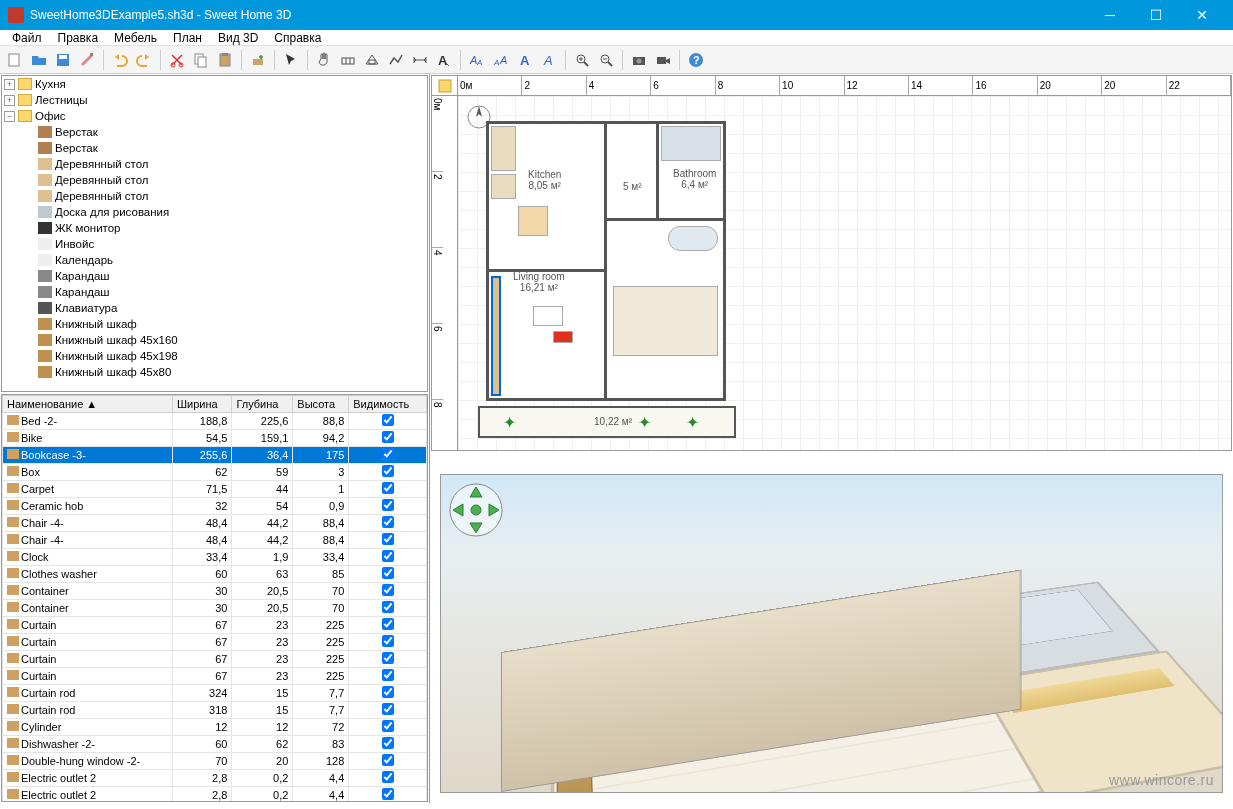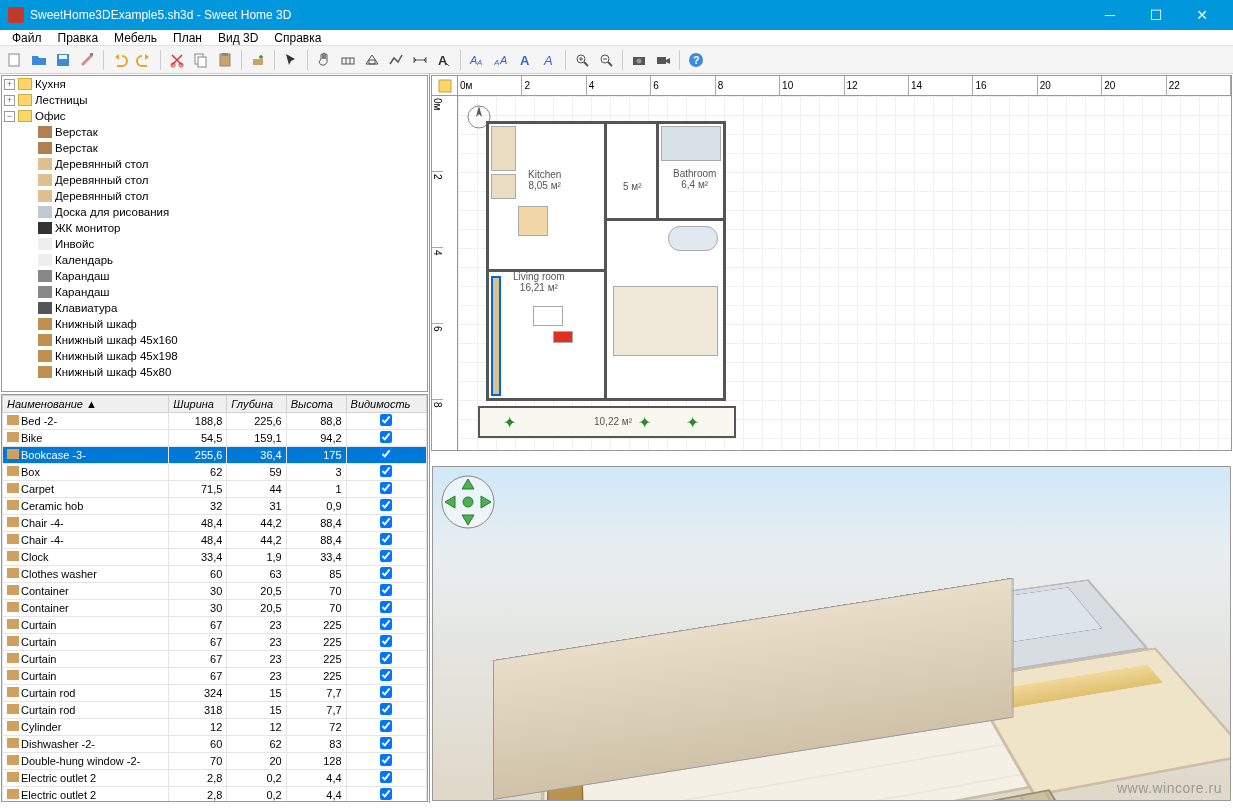--- a/index.html
+++ b/index.html
@@ -18,37 +18,37 @@
 .right-col { flex: 1; display: flex; flex-direction: column; gap: 12px; }
 .catalog { height: 317px; border: 1px solid #999; margin: 1px; overflow-y: scroll; background: #fff; }
 .tree ul { list-style: none; padding-left: 18px; }
 .tree > ul { padding-left: 2px; }
 .tree li { line-height: 16px; font-size: 11.5px; white-space: nowrap; display: flex; align-items: center; gap: 3px; }
 .tree .folder-icon { width: 14px; height: 12px; background: #fbd76b; border: 1px solid #d4a83a; display: inline-block; }
 .tree .item-icon { width: 14px; height: 12px; display: inline-block; }
 .tree .expander { width: 11px; height: 11px; border: 1px solid #999; display: inline-flex; align-items: center; justify-content: center; font-size: 9px; line-height: 1; color: #666; background: #fff; }
 .furn-list { flex: 1; overflow-y: scroll; border: 1px solid #999; margin: 1px; background: #fff; }
 .furn-list table { width: 100%; border-collapse: collapse; font-size: 11px; }
-.furn-list th { background: #f0f0f0; border: 1px solid #d0d0d0; padding: 2px 4px; font-weight: normal; text-align: left; position: sticky; top: 0; font-style: italic; }
+.furn-list th { background: #f0f0f0; border: 1px solid #d0d0d0; padding: 2px 4px; font-weight: normal; text-align: left; position: sticky; top: 0; }
 .furn-list td { border: 1px solid #e5e5e5; padding: 1px 4px; }
 .furn-list td.num { text-align: right; }
 .furn-list td.chk { text-align: center; }
 .furn-list tr.sel td { background: #0078d7; color: #fff; }
 .furn-list .row-icon { width: 12px; height: 10px; display: inline-block; margin-right: 2px; background: #d0a060; }
 .plan-view { height: 376px; border: 1px solid #999; margin: 1px; position: relative; background: #fff; overflow: hidden; }
 .plan-corner { position: absolute; left: 0; top: 0; width: 26px; height: 20px; background: #fff; border-right: 1px solid #999; border-bottom: 1px solid #999; display:flex; align-items:center; justify-content:center;}
 .plan-hruler { position: absolute; left: 26px; right: 0; top: 0; height: 20px; background: #fff; border-bottom: 1px solid #999; display: flex; font-size: 10px; }
 .plan-hruler .tick { width: 76px; border-right: 1px solid #aaa; padding-left: 2px; line-height: 20px; position: relative; }
 .plan-vruler { position: absolute; left: 0; top: 20px; bottom: 0; width: 26px; background: #fff; border-right: 1px solid #999; font-size: 10px; }
 .plan-vruler .vtick { height: 76px; border-bottom: 1px solid #aaa; writing-mode: vertical-rl; padding-top: 2px; text-align: left; }
 .plan-canvas { position: absolute; left: 26px; top: 20px; right: 0; bottom: 0; background: repeating-linear-gradient(#f0f0f0 0 1px, transparent 1px 19px), repeating-linear-gradient(90deg, #f0f0f0 0 1px, transparent 1px 19px), repeating-linear-gradient(#c8c8c8 0 1px, transparent 1px 38px), repeating-linear-gradient(90deg, #c8c8c8 0 1px, transparent 1px 38px); }
 .compass { position: absolute; left: 8px; top: 8px; width: 26px; height: 26px; }
 .floor { position: absolute; background: #fff; border: 2px solid #555; }
 .room-label { position: absolute; font-size: 10px; text-align: center; color: #555; line-height: 1.1; }
-.view3d { flex: 1; border: 1px solid #999; margin: 2px; position: relative; background: linear-gradient(180deg,#d0e8f8 0%, #e8eef0 25%, #e0d8c8 100%); overflow: hidden; }
+.view3d { flex: 1; border: 1px solid #999; margin: 10px; position: relative; background: linear-gradient(180deg,#d0e8f8 0%, #e8eef0 25%, #e0d8c8 100%); overflow: hidden; }
 .view3d .wall { position: absolute; background: linear-gradient(135deg,#f4f0e8,#d8d0c0); border: 1px solid #999; }
 .nav-pad { position: absolute; left: 8px; top: 8px; width: 54px; height: 54px; }
 .nav-arrow { fill: #4caf50; stroke: #2e7d32; stroke-width: 1; }
 .watermark { position: absolute; right: 8px; bottom: 4px; color: #999; font-size: 14px; font-family: Arial; letter-spacing: 0.5px;}
 .furn-piece { position:absolute; border:1px solid #aaa; }
 input[type=checkbox] { width: 12px; height: 12px; }
 </style>
 </head>
 <body>
 
@@ -363,21 +363,21 @@
             <tr class="">
   <td><span class="row-icon"></span>Carpet</td>
   <td class="num">71,5</td>
               <td class="num">44</td>
               <td class="num">1</td>
   <td class="chk"><input type="checkbox" checked="" style=""></td>
             </tr>
             <tr class="">
   <td><span class="row-icon"></span>Ceramic hob</td>
   <td class="num">32</td>
-              <td class="num">31</td>
+              <td class="num">54</td>
               <td class="num">0,9</td>
   <td class="chk"><input type="checkbox" checked="" style=""></td>
             </tr>
             <tr class="">
   <td><span class="row-icon"></span>Chair -4-</td>
   <td class="num">48,4</td>
               <td class="num">44,2</td>
               <td class="num">88,4</td>
   <td class="chk"><input type="checkbox" checked="" style=""></td>
             </tr>

